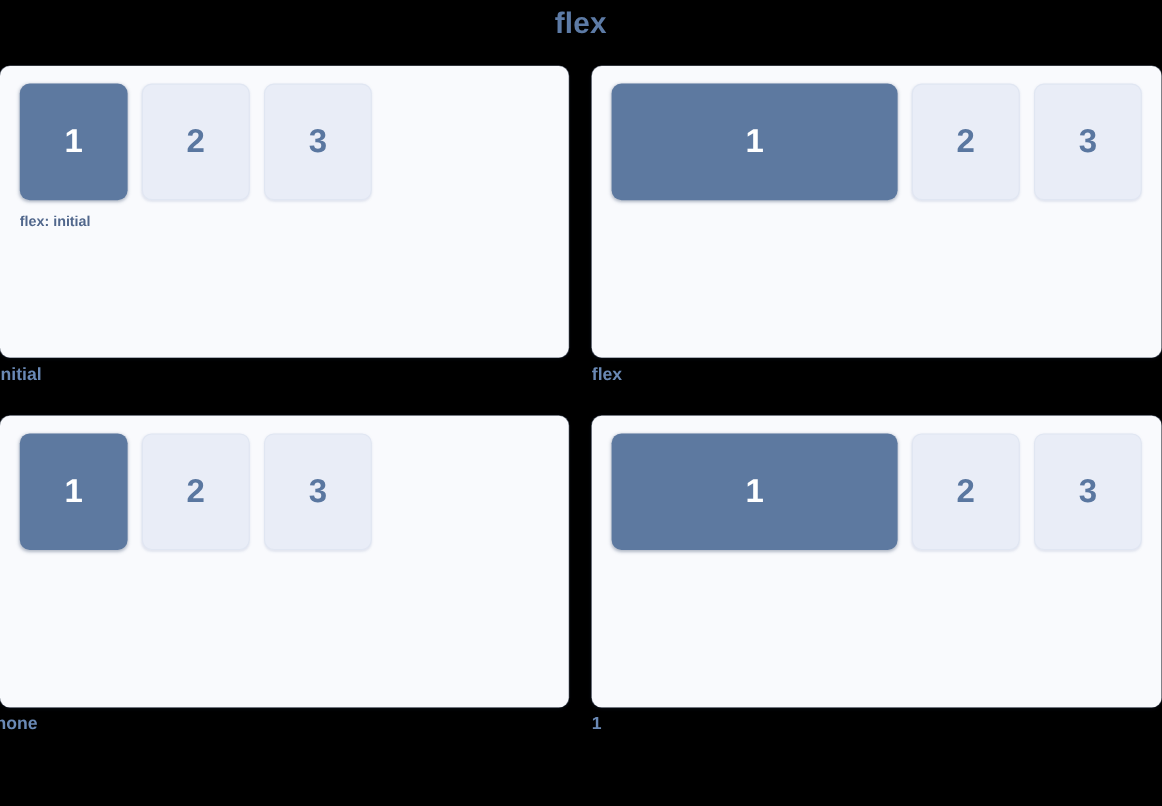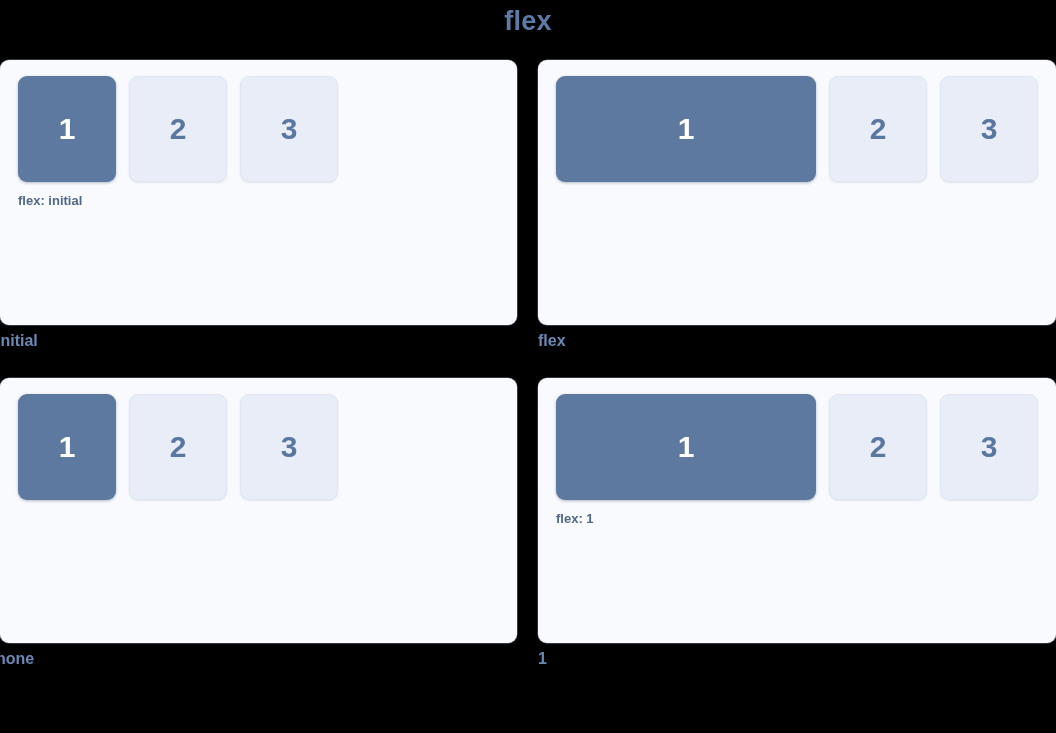--- a/index.html
+++ b/index.html
@@ -152,18 +152,17 @@
     <div class="caption">none</div>
   </div>
 
   <div class="demo-cell col-right">
     <div class="panel">
       <div class="flex-row">
         <div class="box filled flex-one">1</div>
         <div class="box plain flex-initial">2</div>
         <div class="box plain flex-initial">3</div>
       </div>
-      <div class="item-label">flex: 1</div>
     </div>
     <div class="caption">1</div>
   </div>
 
 </div>
 
 </body></html>

